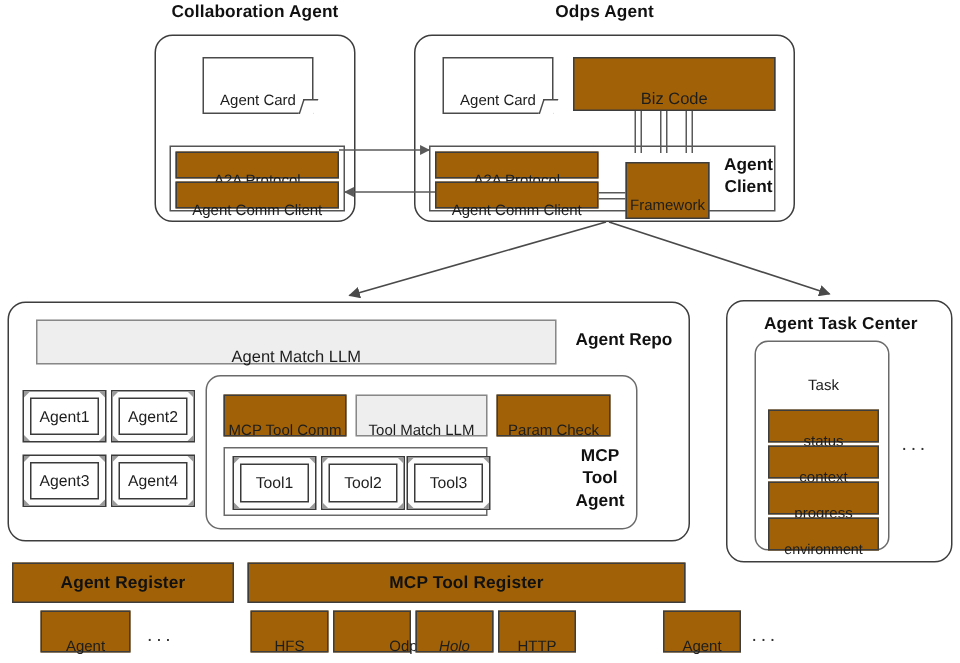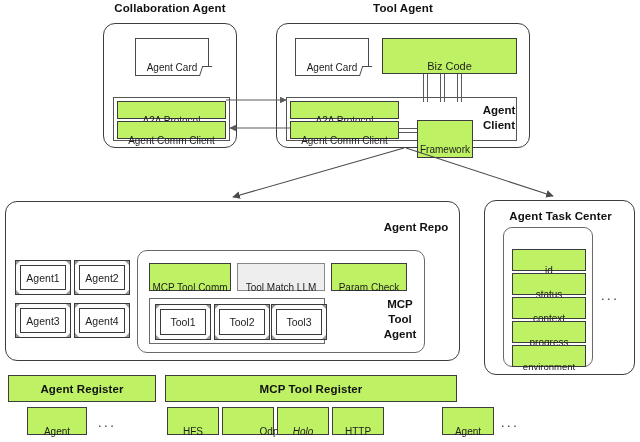--- a/index.html
+++ b/index.html
@@ -18,21 +18,21 @@
 
   
   .rbox{
     border:1.2px solid #3d3d3d;
     border-radius:12px;
     background:#ffffff;
   }
   
   .sbox{
     border:1.2px solid #3d3d3d;
-    background:#bef264;
+    background:#a16207;
     display:flex;align-items:center;justify-content:center;
     text-align:center;
   }
   .grayfill{background:#eeeeee;border-color:#888888;}
 
   
   .title{
     font-weight:bold;
     font-size:11.5px;
     text-align:center;
@@ -99,21 +99,21 @@
     font-family:"Liberation Sans",sans-serif;
   }
   svg.overlay{position:absolute;left:0;top:0;width:640px;height:442px;pointer-events:none;}
 </style>
 </head>
 <body>
 
 <div id="stage">
 
   <div class="abs title" style="left:103px;top:2px;width:134px;">Collaboration Agent</div>
-  <div class="abs title" style="left:276px;top:2px;width:254px;">Tool Agent</div>
+  <div class="abs title" style="left:276px;top:2px;width:254px;">Odps Agent</div>
 
   <div class="abs rbox" style="left:103px;top:23px;width:134px;height:125px;">
 
     <div class="card" style="left:31px;top:14px;width:72px;height:36px;">
       <span class="ctext sm">Agent Card</span>
       <span class="fold"></span>
     </div>
 
     <div class="abs sbox" style="left:9px;top:73px;width:117px;height:44px;border-color:#555;background:transparent;"></div>
 
@@ -138,21 +138,21 @@
 
     <div class="abs sbox" style="left:9px;top:73px;width:231px;height:44px;border-color:#555;background:transparent;"></div>
 
     <div class="abs sbox" style="left:13px;top:77px;width:109px;height:18px;">
       <span class="ctext sm">A2A Protocol</span>
     </div>
     <div class="abs sbox" style="left:13px;top:97px;width:109px;height:18px;">
       <span class="ctext sm">Agent Comm Client</span>
     </div>
 
-    <div class="abs sbox" style="left:140px;top:96px;width:56px;height:38px;">
+    <div class="abs sbox" style="left:140px;top:84px;width:56px;height:38px;">
       <span class="ctext sm">Framework</span>
     </div>
 
     <div class="abs inlabel" style="left:198px;top:79px;width:48px;">Agent
 Client</div>
 
     <div class="vline" style="left:146px;top:50px;height:28px;"></div>
     <div class="vline" style="left:150px;top:50px;height:28px;"></div>
     <div class="vline" style="left:163px;top:50px;height:28px;"></div>
     <div class="vline" style="left:167px;top:50px;height:28px;"></div>
@@ -177,20 +177,23 @@
 
     <line x1="290" y1="128" x2="230" y2="128" stroke="#5a5a5a" stroke-width="1.1" marker-end="url(#ah)"></line>
 
     <line x1="404" y1="148" x2="233" y2="197" stroke="#4a4a4a" stroke-width="1.1" marker-end="url(#ah2)"></line>
 
     <line x1="406" y1="148" x2="553" y2="196" stroke="#4a4a4a" stroke-width="1.1" marker-end="url(#ah2)"></line>
   </svg>
 
   <div class="abs rbox" style="left:5px;top:201px;width:455px;height:160px;">
 
+    <div class="abs sbox grayfill" style="left:18px;top:11px;width:347px;height:30px;">
+      <span class="ctext">Agent Match LLM</span>
+    </div>
 
     <div class="abs inlabel" style="left:370px;top:18px;width:80px;">Agent Repo</div>
 
     <div class="bevel" style="left:9px;top:58px;width:54px;height:33px;">
       <span class="c tl"></span>
         <span class="c tr"></span>
         <span class="c bl"></span>
         <span class="c br"></span>
       <span class="inner"></span>
       <span class="lbl">Agent1</span>
@@ -266,23 +269,20 @@
     </div>
   </div>
 
   <div class="abs rbox" style="left:484px;top:200px;width:151px;height:175px;">
 
     <div class="abs title" style="left:0px;top:9px;width:151px;">Agent Task Center</div>
 
     <div class="abs rbox" style="left:18px;top:26px;width:90px;height:140px;border-color:#6a6a6a;border-radius:9px;">
       <div class="abs ctext sm" style="left:0;top:4px;width:90px;text-align:center;">Task</div>
 
-      <div class="abs sbox" style="left:8px;top:21px;width:74px;height:22px;">
-        <span class="ctext sm">id</span>
-      </div>
       <div class="abs sbox" style="left:8px;top:45px;width:74px;height:22px;">
         <span class="ctext sm">status</span>
       </div>
       <div class="abs sbox" style="left:8px;top:69px;width:74px;height:22px;">
         <span class="ctext sm">context</span>
       </div>
       <div class="abs sbox" style="left:8px;top:93px;width:74px;height:22px;">
         <span class="ctext sm">progress</span>
       </div>
       <div class="abs sbox" style="left:8px;top:117px;width:74px;height:22px;">

